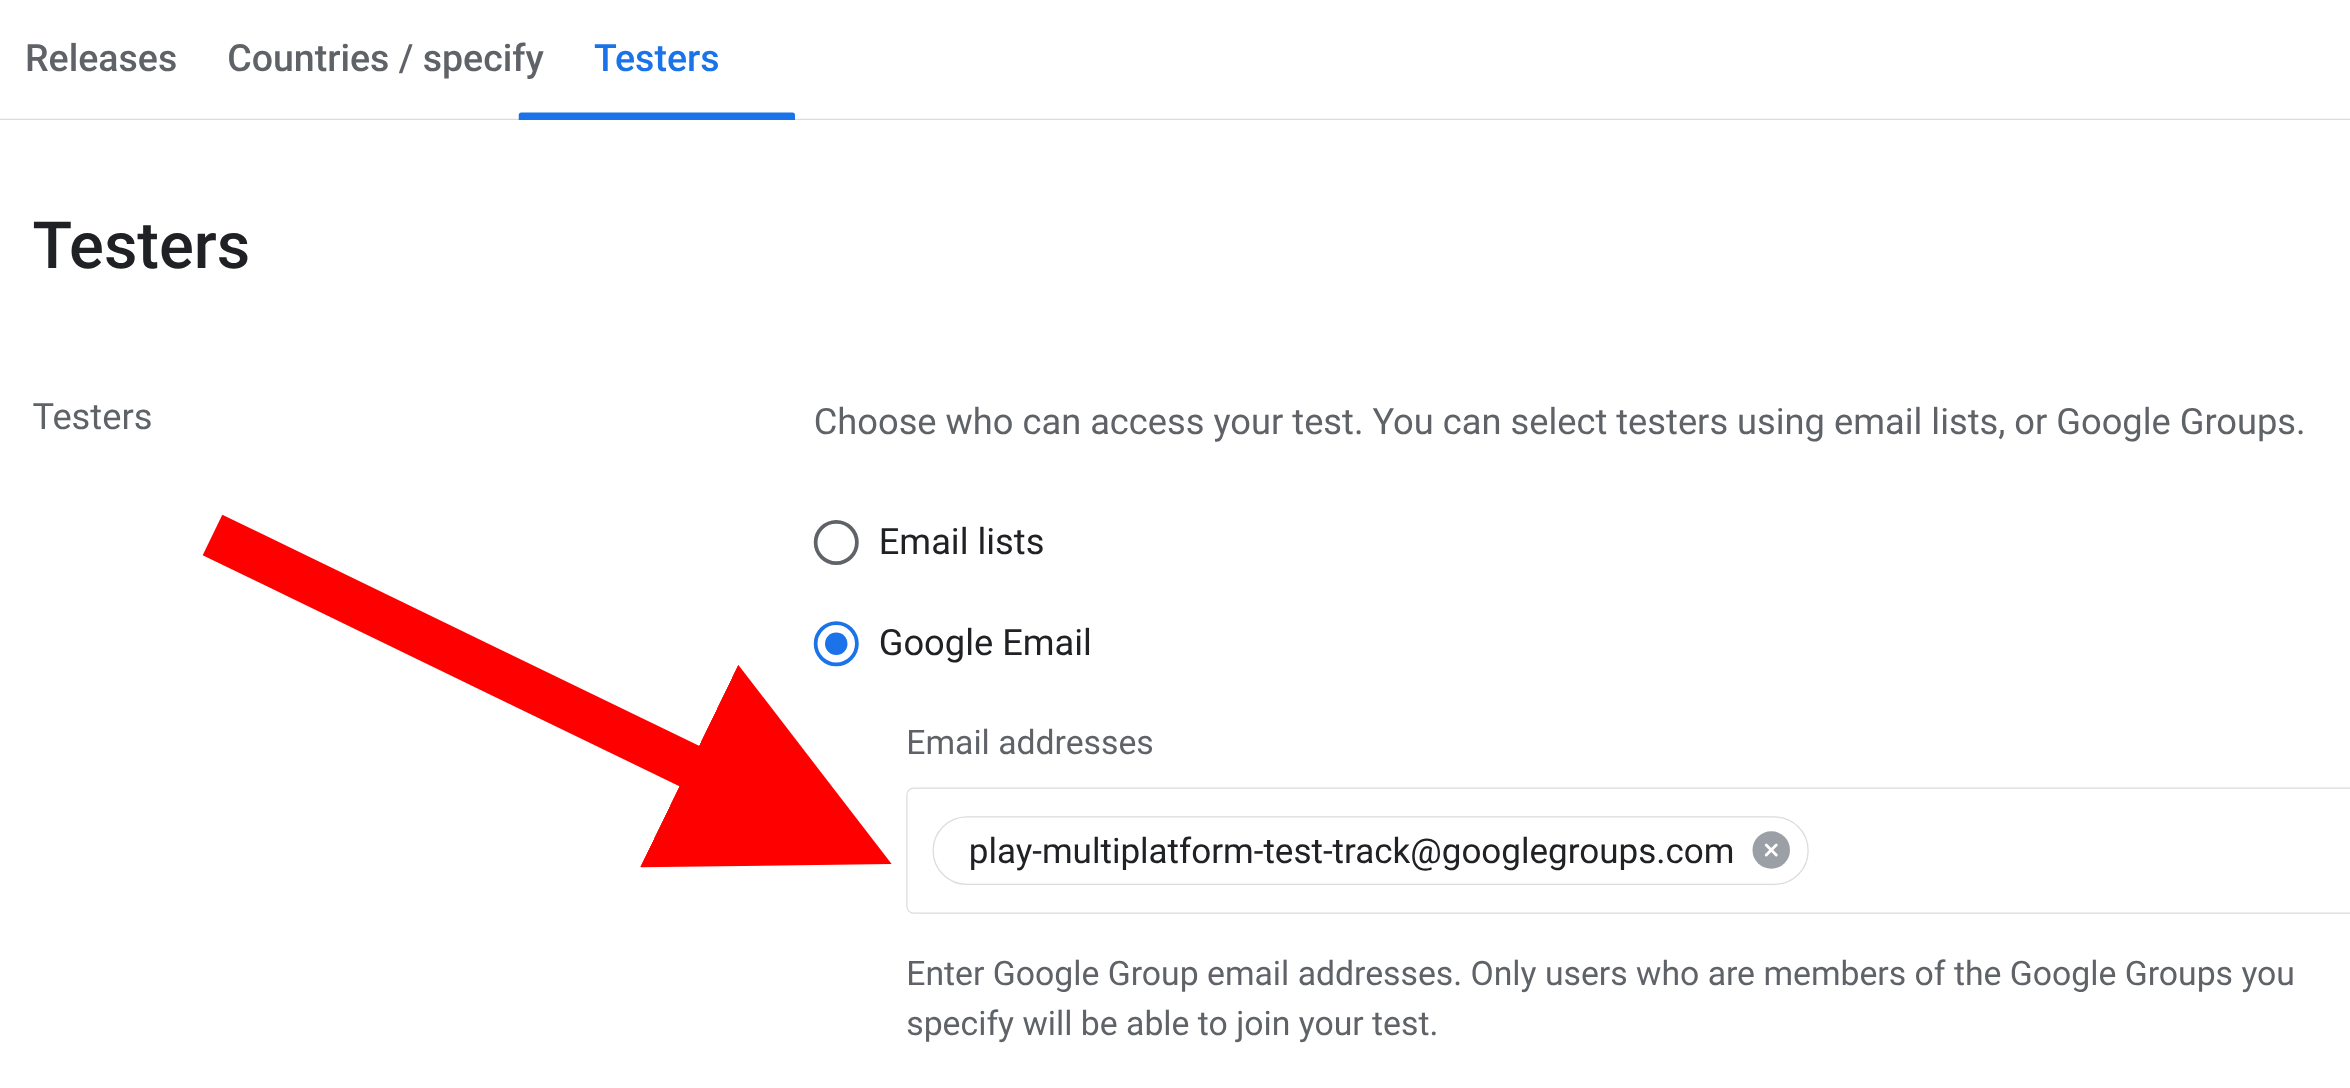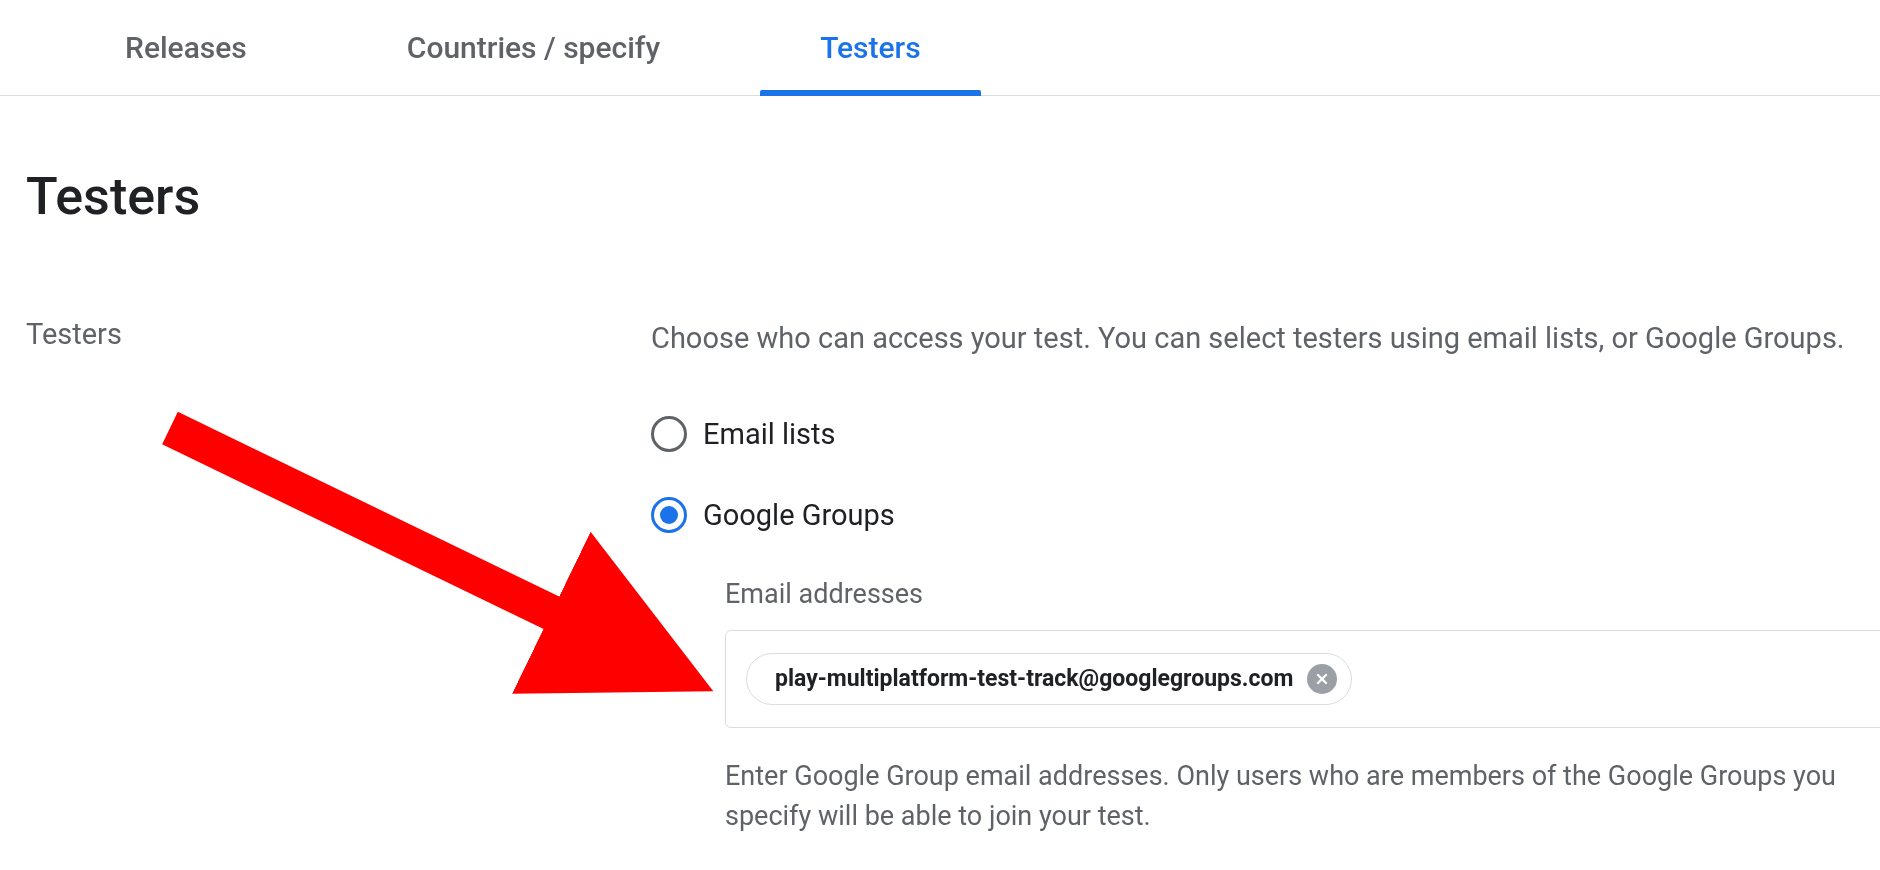--- a/index.html
+++ b/index.html
@@ -7,22 +7,20 @@
       font-family: -apple-system, BlinkMacSystemFont, "Segoe UI", Roboto, "Helvetica Neue", Arial, sans-serif;
       color: #202124;
       background: #fff;
       width: 1880px;
       position: relative;
     }
     
     .tabs {
       display: flex;
       border-bottom: 1px solid #dadce0;
-      padding-left: 105px;
-      gap: 120px;
       text-align: right;
     }
     .tab {
       padding: 30px 20px 30px 20px;
       font-size: 30px;
       font-weight: 500;
       color: #5f6368;
       cursor: pointer;
       position: relative;
     }
@@ -120,22 +118,22 @@
       cursor: text;
     }
     .chip {
       display: inline-flex;
       align-items: center;
       border: 1.5px solid #dadce0;
       border-radius: 999px;
       padding: 10px 14px 10px 28px;
     }
     .chip-text {
-      font-size: 23px;
-      font-weight: 700;
+      font-size: 28px;
+      font-weight: 400;
       color: #202124;
     }
     .chip-close {
       width: 30px;
       height: 30px;
       border-radius: 50%;
       background: #9aa0a6;
       color: #fff;
       display: flex;
       align-items: center;
@@ -177,21 +175,21 @@
 
     <div class="radio-option">
       <div class="radio-outer"></div>
       <div class="radio-label">Email lists</div>
     </div>
 
     <div class="radio-option">
       <div class="radio-outer selected">
         <div class="radio-inner"></div>
       </div>
-      <div class="radio-label">Google Groups</div>
+      <div class="radio-label">Google Email</div>
     </div>
 
     <div class="email-section">
       <div class="email-label">Email addresses</div>
 
       <div class="chip-input">
         <div class="chip">
           <span class="chip-text">play-multiplatform-test-track@googlegroups.com</span>
           <span class="chip-close">
             <svg viewBox="0 0 24 24" fill="none" stroke="#fff" stroke-width="3.5" stroke-linecap="round">

